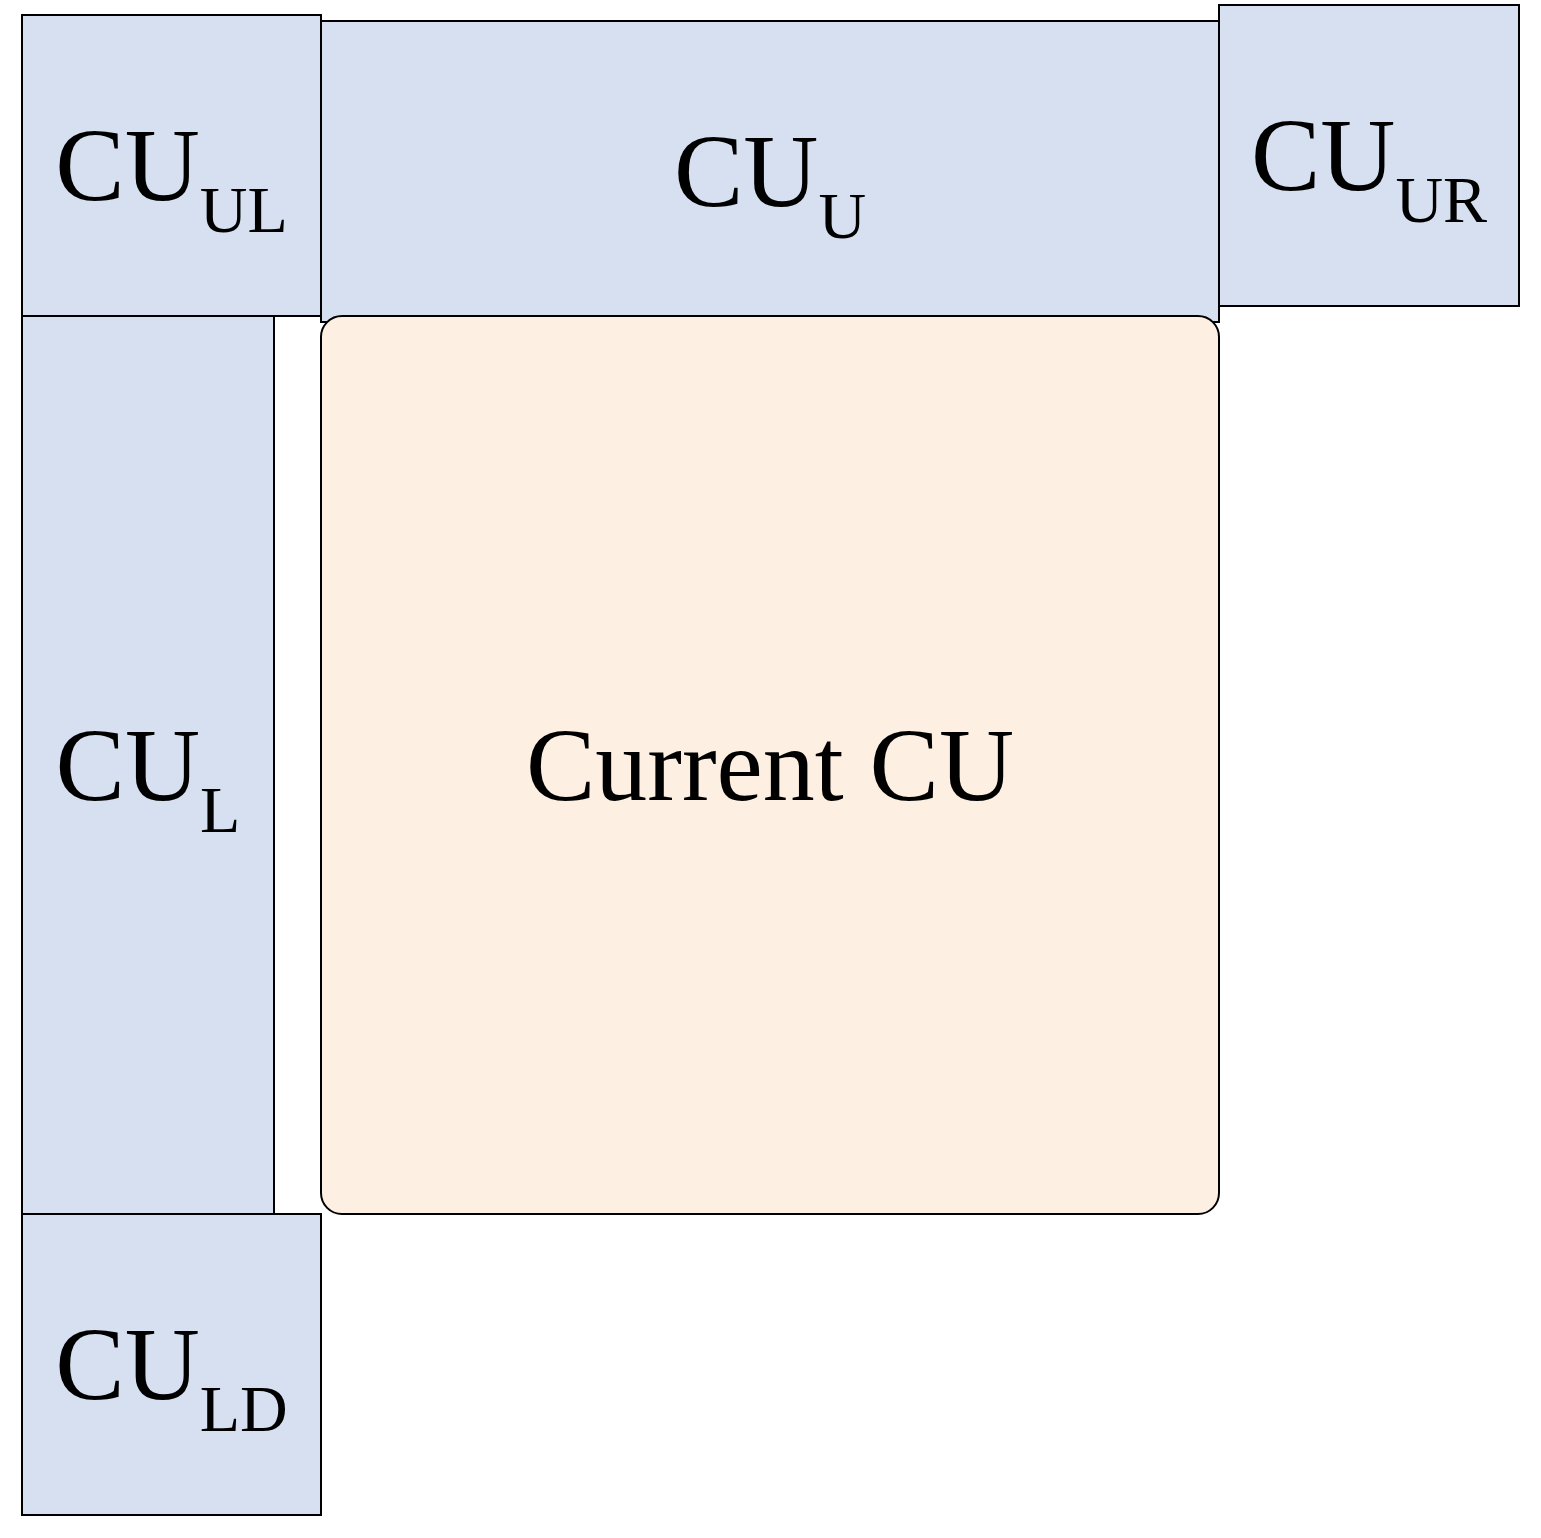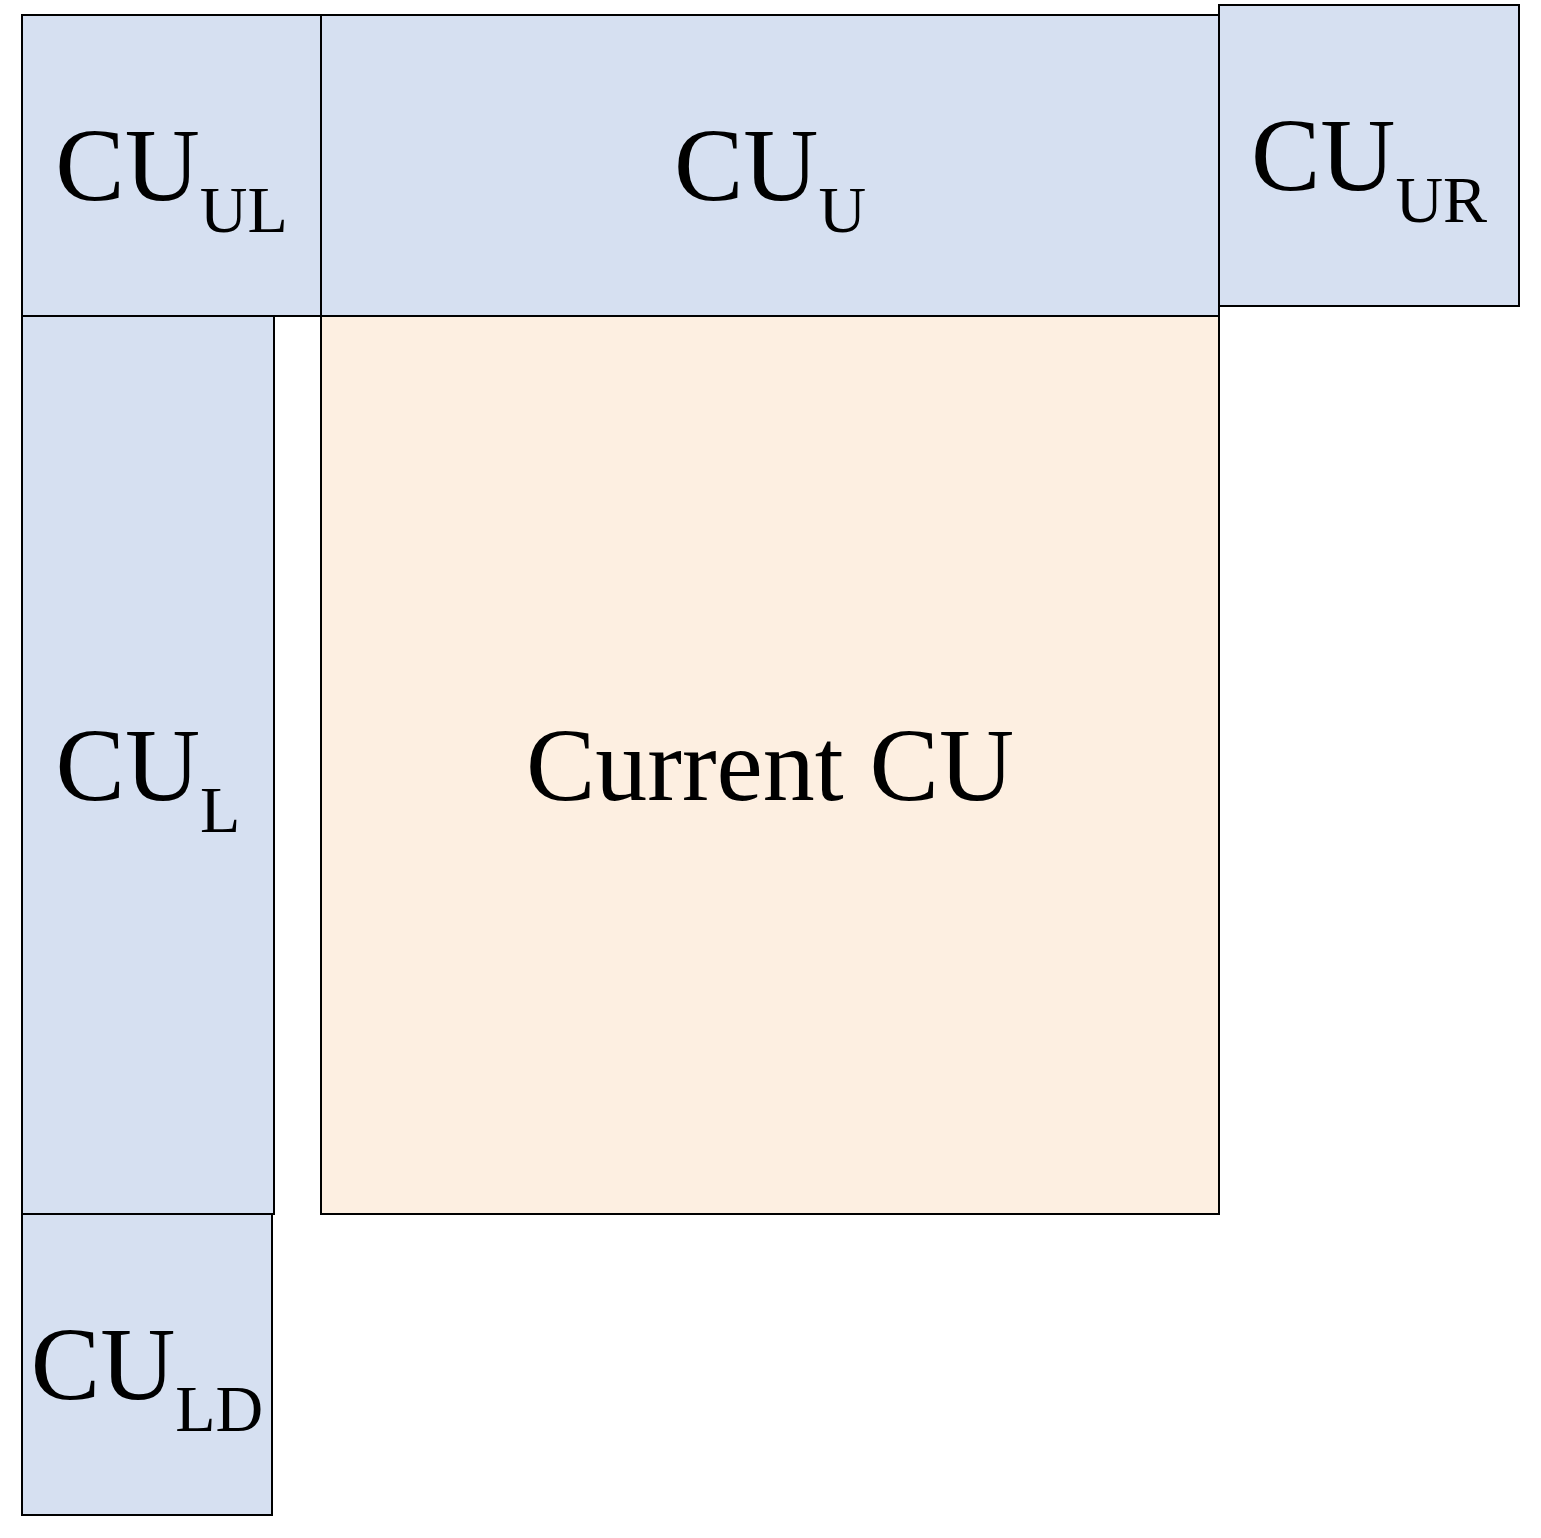--- a/index.html
+++ b/index.html
@@ -26,39 +26,40 @@
     border: 2px solid var(--border-color, #000000);
     display: flex;
     align-items: center;
     justify-content: center;
   }
   .neighbor {
     background: var(--neighbor-fill, #d6e0f1);
   }
   .current {
     background: var(--current-fill, #fdefe1);
+    border-radius: 22px;
   }
   .cell-label {
     font-size: 104px;
     line-height: 1.1;
     white-space: nowrap;
     letter-spacing: 0;
   }
   .sub {
     font-size: 66px;
     line-height: 0;
     vertical-align: -32px;
   }
   
   .box-ul  { left: 21px;   top: 14px;   width: 301px; height: 303px; }
-  .box-u   { left: 320px;  top: 14px;   width: 900px; height: 303px; }
+  .box-u   { left: 320px;  top: 20px;   width: 900px; height: 303px; }
   .box-ur  { left: 1218px; top: 4px;   width: 302px; height: 303px; }
   .box-l   { left: 21px;   top: 315px;  width: 254px; height: 900px; }
   .box-cur { left: 320px;  top: 315px;  width: 900px; height: 900px; }
-  .box-ld  { left: 21px;   top: 1213px; width: 252px; height: 303px; text-align: center; }
+  .box-ld  { left: 21px;   top: 1213px; width: 301px; height: 303px; text-align: center; }
 </style>
 </head>
 <body>
 
 <div class="stage">
 
   <div class="cell neighbor box-ul">
     <span class="cell-label"><span>CU</span><span class="sub">UL</span></span>
   </div>
 

